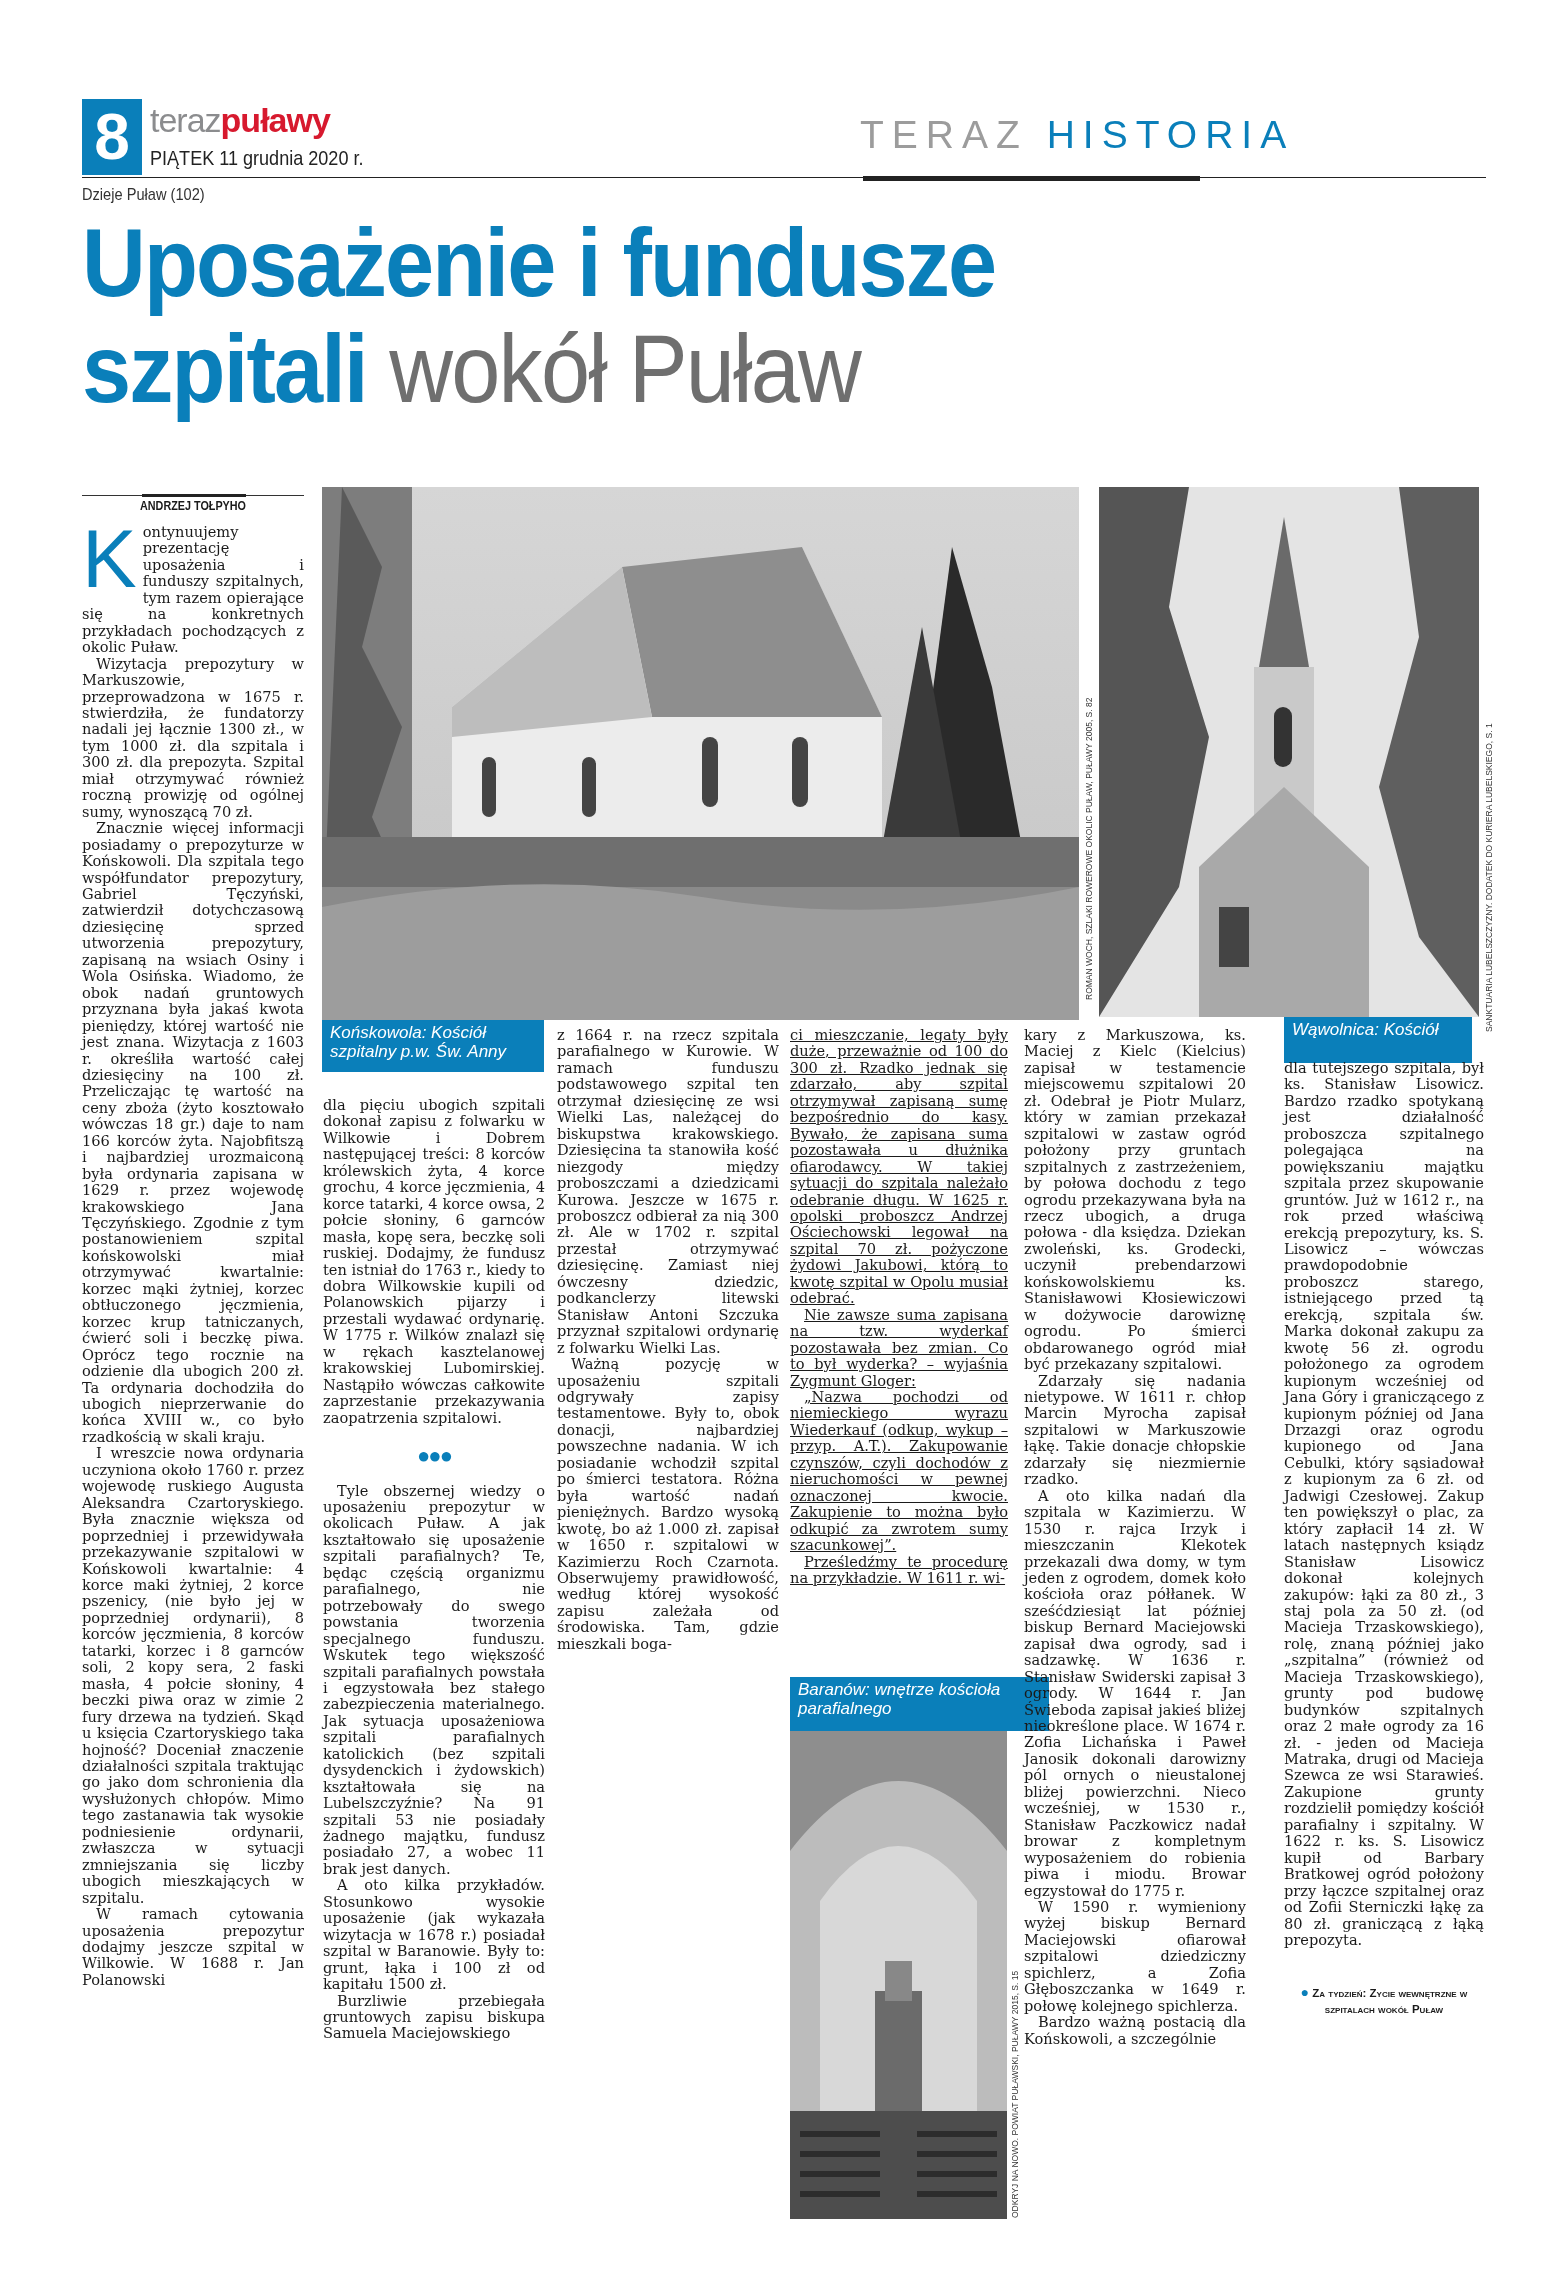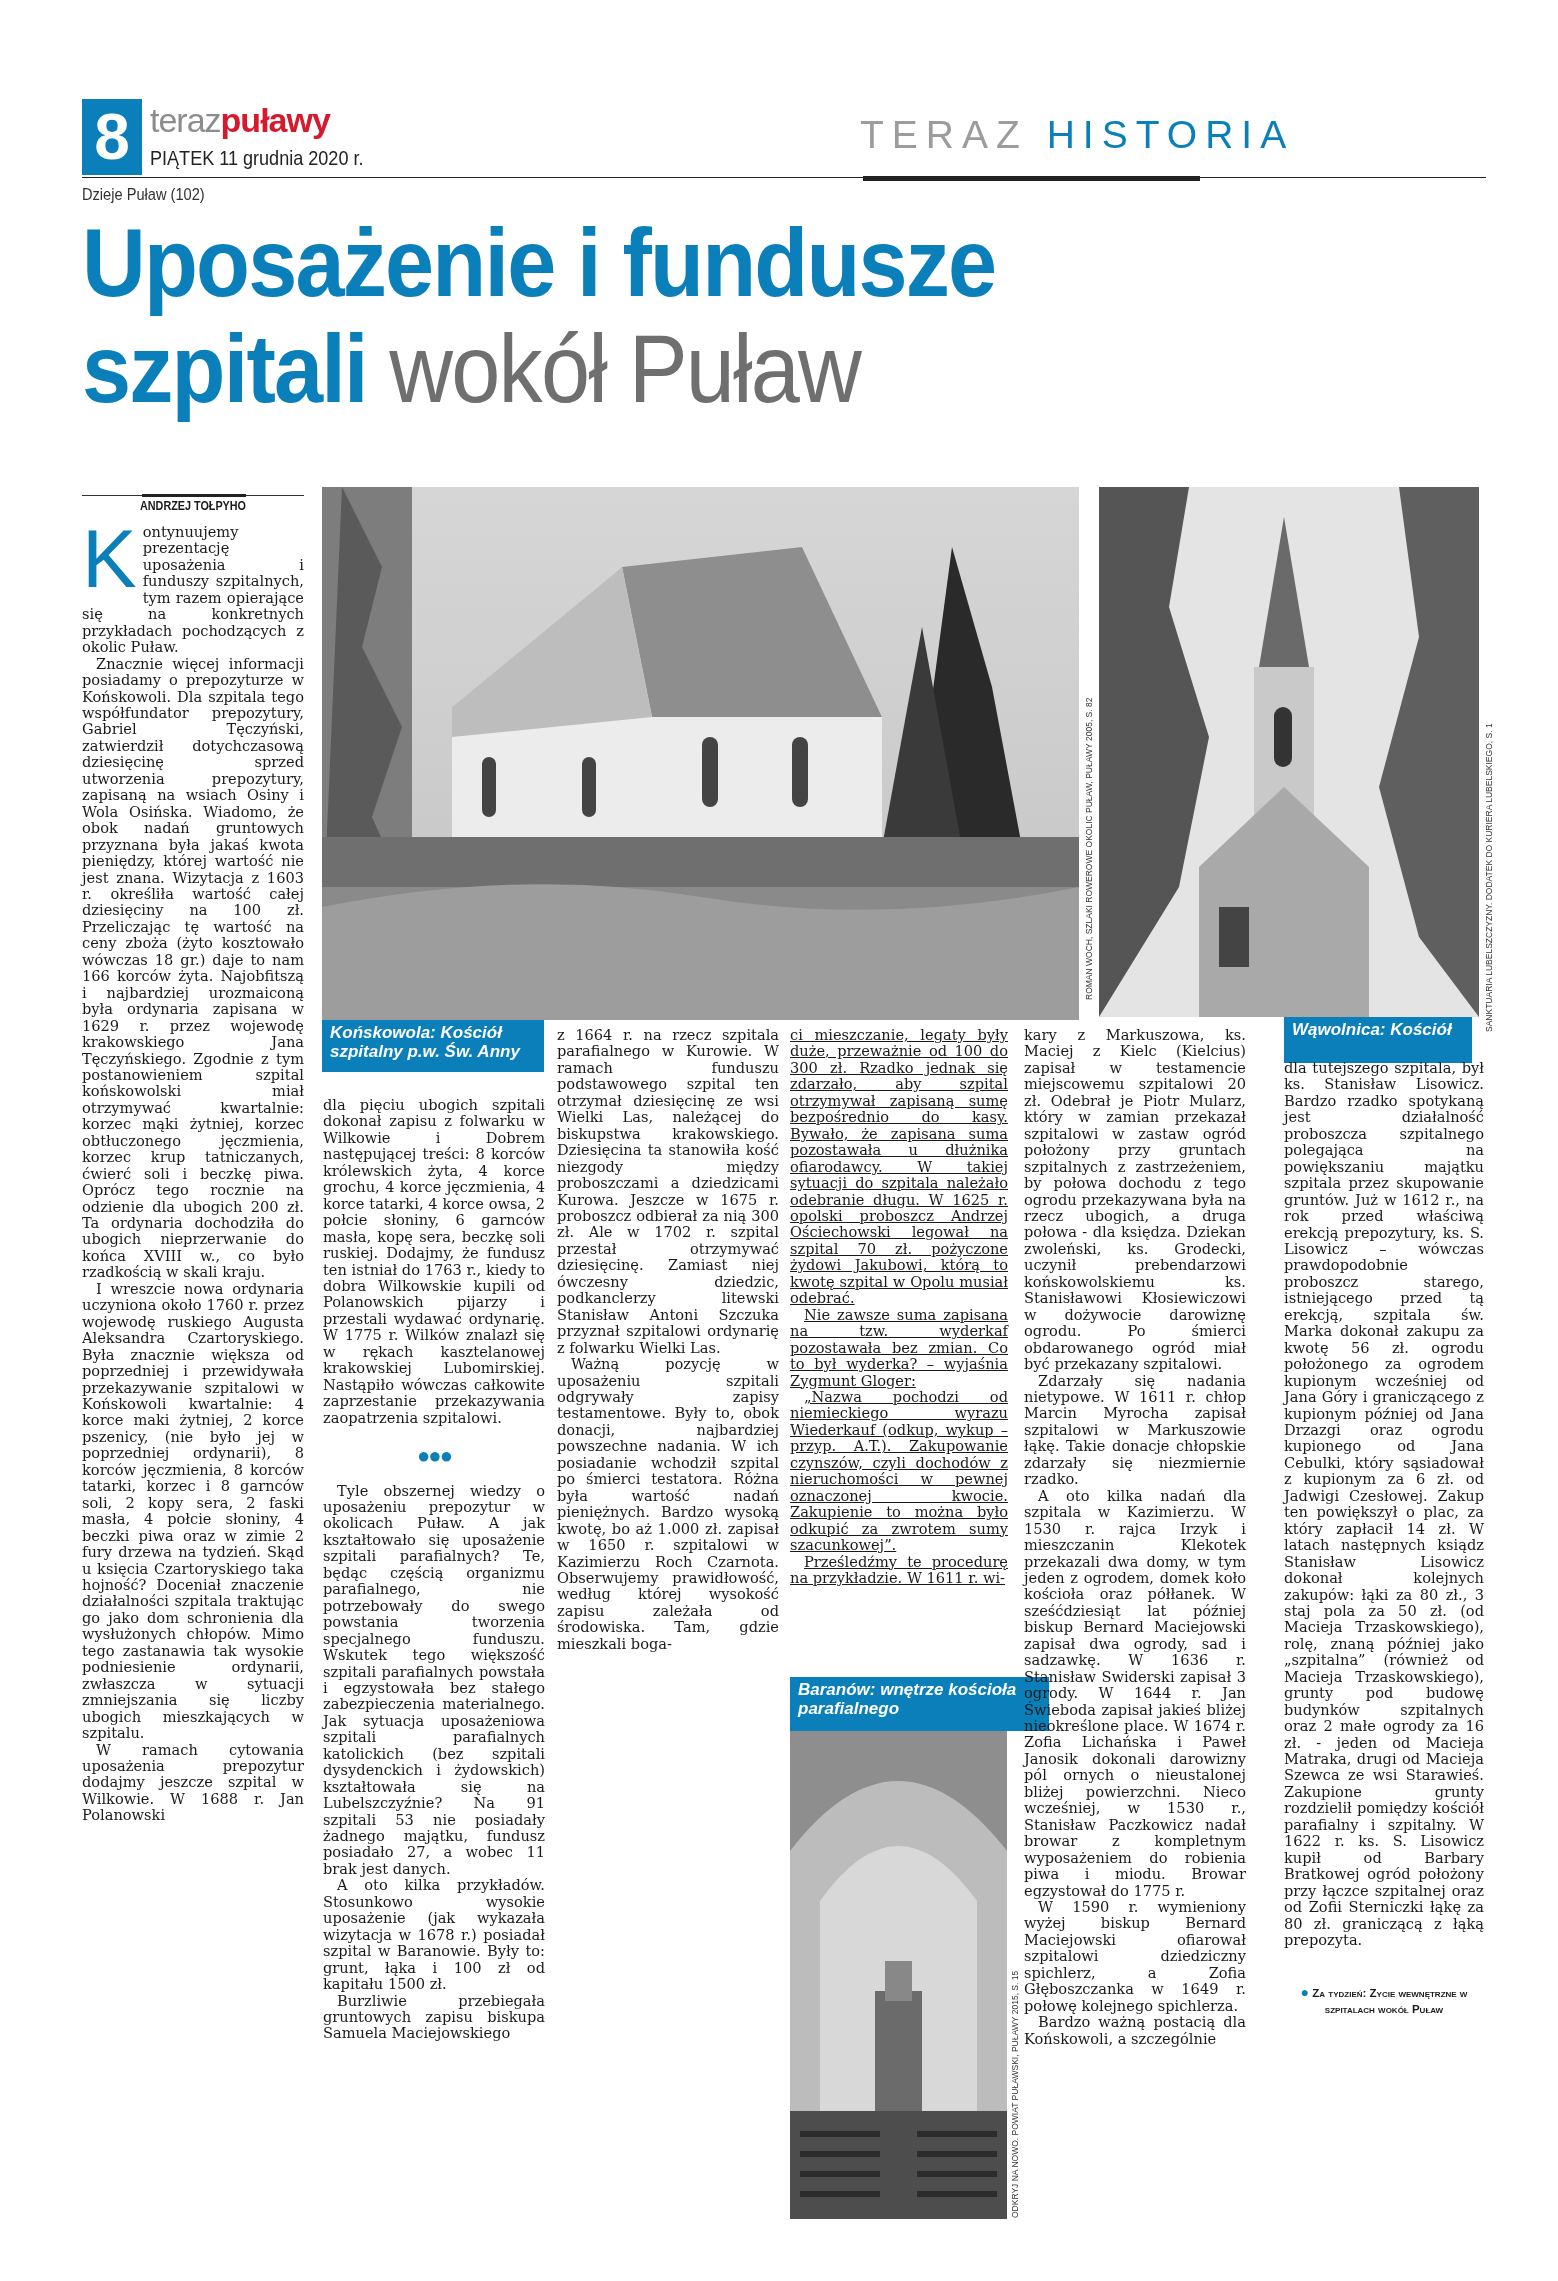--- a/index.html
+++ b/index.html
@@ -22,21 +22,21 @@
   .byline-rule{left:82px;top:495px;width:222px;height:1px;background:#333;}
   .byline-bar{left:142px;top:494px;width:104px;height:3px;background:#222;}
   .byline{left:82px;top:499px;width:222px;text-align:center;font-family:"Liberation Sans",sans-serif;font-weight:bold;font-size:12px;letter-spacing:0px;transform:scaleX(0.9);}
   
   .col{font-size:14.6px;line-height:16.45px;text-align:justify;hyphens:manual;}
   .col p{margin:0;text-indent:14px;}
   .col p.noindent{text-indent:0;}
   .dropcap{float:left;font-family:"Liberation Sans",sans-serif;color:#0a7fba;font-size:82px;line-height:66px;margin:2px 6px 0 0;font-weight:normal;}
   
   .photo{background:#bdbdbd;overflow:hidden;}
-  .caption{background:#0a7fba;color:#fff;font-family:"Liberation Sans",sans-serif;font-weight:bold;font-style:italic;font-size:17px;line-height:19px;padding:3px 8px;box-sizing:border-box;}
+  .caption{background:#0a7fba;color:#fff;font-family:"Liberation Sans",sans-serif;font-weight:normal;font-style:italic;font-size:17px;line-height:19px;padding:3px 8px;box-sizing:border-box;}
   .credit{font-family:"Liberation Sans",sans-serif;font-size:8.5px;color:#333;white-space:nowrap;transform:rotate(-90deg);transform-origin:left top;}
   .dots{font-family:"Liberation Sans",sans-serif;color:#0a7fba;font-size:22px;letter-spacing:-2px;text-align:center;}
   .teaser{font-family:"Liberation Sans",sans-serif;font-weight:bold;font-size:11.5px;line-height:16px;text-align:center;font-variant:small-caps;margin-top:36px;}
   .teaser .bullet{color:#0a7fba;font-size:14px;}
 </style>
 </head>
 <body>
 
 <div class="abs page-num">8</div>
 <div class="abs brand"><span class="t1">teraz</span><span class="t2">puławy</span></div>
@@ -116,20 +116,21 @@
         <rect x="127" y="440" width="80" height="6"></rect>
         <rect x="10" y="460" width="80" height="6"></rect>
         <rect x="127" y="460" width="80" height="6"></rect>
       </g>
   </svg>
 </div>
 <div class="abs credit" style="left:1010px;top:2218px;">ODKRYJ NA NOWO. POWIAT PUŁAWSKI, PUŁAWY 2015, S. 15</div>
 
 <div class="abs col" style="left:82px;top:524px;width:222px;">
   <p class="noindent"><span class="dropcap">K</span><span>ontynuujemy prezentację uposażenia i funduszy szpitalnych, tym razem opierające się na konkretnych przykładach pochodzących z okolic Puław.</span></p>
+  <p>Wizytacja prepozytury w Markuszowie, przeprowadzona w 1675 r. stwierdziła, że fundatorzy nadali jej łącznie 1300 zł., w tym 1000 zł. dla szpitala i 300 zł. dla prepozyta. Szpital miał otrzymywać również roczną prowizję od ogólnej sumy, wynoszącą 70 zł.</p>
   <p>Znacznie więcej informacji posiadamy o prepozyturze w Końskowoli. Dla szpitala tego współfundator prepozytury, Gabriel Tęczyński, zatwierdził dotychczasową dziesięcinę sprzed utworzenia prepozytury, zapisaną na wsiach Osiny i Wola Osińska. Wiadomo, że obok nadań gruntowych przyznana była jakaś kwota pieniędzy, której wartość nie jest znana. Wizytacja z 1603 r. określiła wartość całej dziesięciny na 100 zł. Przeliczając tę wartość na ceny zboża (żyto kosztowało wówczas 18 gr.) daje to nam 166 korców żyta. Najobfitszą i najbardziej urozmaiconą była ordynaria zapisana w 1629 r. przez wojewodę krakowskiego Jana Tęczyńskiego. Zgodnie z tym postanowieniem szpital końskowolski miał otrzymywać kwartalnie: korzec mąki żytniej, korzec obtłuczonego jęczmienia, korzec krup tatniczanych, ćwierć soli i beczkę piwa. Oprócz tego rocznie na odzienie dla ubogich 200 zł. Ta ordynaria dochodziła do ubogich nieprzerwanie do końca XVIII w., co było rzadkością w skali kraju.</p>
   <p>I wreszcie nowa ordynaria uczyniona około 1760 r. przez wojewodę ruskiego Augusta Aleksandra Czartoryskiego. Była znacznie większa od poprzedniej i przewidywała przekazywanie szpitalowi w Końskowoli kwartalnie: 4 korce maki żytniej, 2 korce pszenicy, (nie było jej w poprzedniej ordynarii), 8 korców jęczmienia, 8 korców tatarki, korzec i 8 garnców soli, 2 kopy sera, 2 faski masła, 4 połcie słoniny, 4 beczki piwa oraz w zimie 2 fury drzewa na tydzień. Skąd u księcia Czartoryskiego taka hojność? Doceniał znaczenie działalności szpitala traktując go jako dom schronienia dla wysłużonych chłopów. Mimo tego zastanawia tak wysokie podniesienie ordynarii, zwłaszcza w sytuacji zmniejszania się liczby ubogich mieszkających w szpitalu.</p>
   <p>W ramach cytowania uposażenia prepozytur dodajmy jeszcze szpital w Wilkowie. W 1688 r. Jan Polanowski</p>
 </div>
 
 <div class="abs col" style="left:323px;top:1097px;width:222px;">
   <p class="noindent">dla pięciu ubogich szpitali dokonał zapisu z folwarku w Wilkowie i Dobrem następującej treści: 8 korców królewskich żyta, 4 korce grochu, 4 korce jęczmienia, 4 korce tatarki, 4 korce owsa, 2 połcie słoniny, 6 garnców masła, kopę sera, beczkę soli ruskiej. Dodajmy, że fundusz ten istniał do 1763 r., kiedy to dobra Wilkowskie kupili od Polanowskich pijarzy i przestali wydawać ordynarię. W 1775 r. Wilków znalazł się w rękach kasztelanowej krakowskiej Lubomirskiej. Nastąpiło wówczas całkowite zaprzestanie przekazywania zaopatrzenia szpitalowi.</p>
   <div class="dots" style="margin:22px 0 18px;">●●●</div>
   <p>Tyle obszernej wiedzy o uposażeniu prepozytur w okolicach Puław. A jak kształtowało się uposażenie szpitali parafialnych? Te, będąc częścią organizmu parafialnego, nie potrzebowały do swego powstania tworzenia specjalnego funduszu. Wskutek tego większość szpitali parafialnych powstała i egzystowała bez stałego zabezpieczenia materialnego. Jak sytuacja uposażeniowa szpitali parafialnych katolickich (bez szpitali dysydenckich i żydowskich) kształtowała się na Lubelszczyźnie? Na 91 szpitali 53 nie posiadały żadnego majątku, fundusz posiadało 27, a wobec 11 brak jest danych.</p>
   <p>A oto kilka przykładów. Stosunkowo wysokie uposażenie (jak wykazała wizytacja w 1678 r.) posiadał szpital w Baranowie. Były to: grunt, łąka i 100 zł od kapitału 1500 zł.</p>

